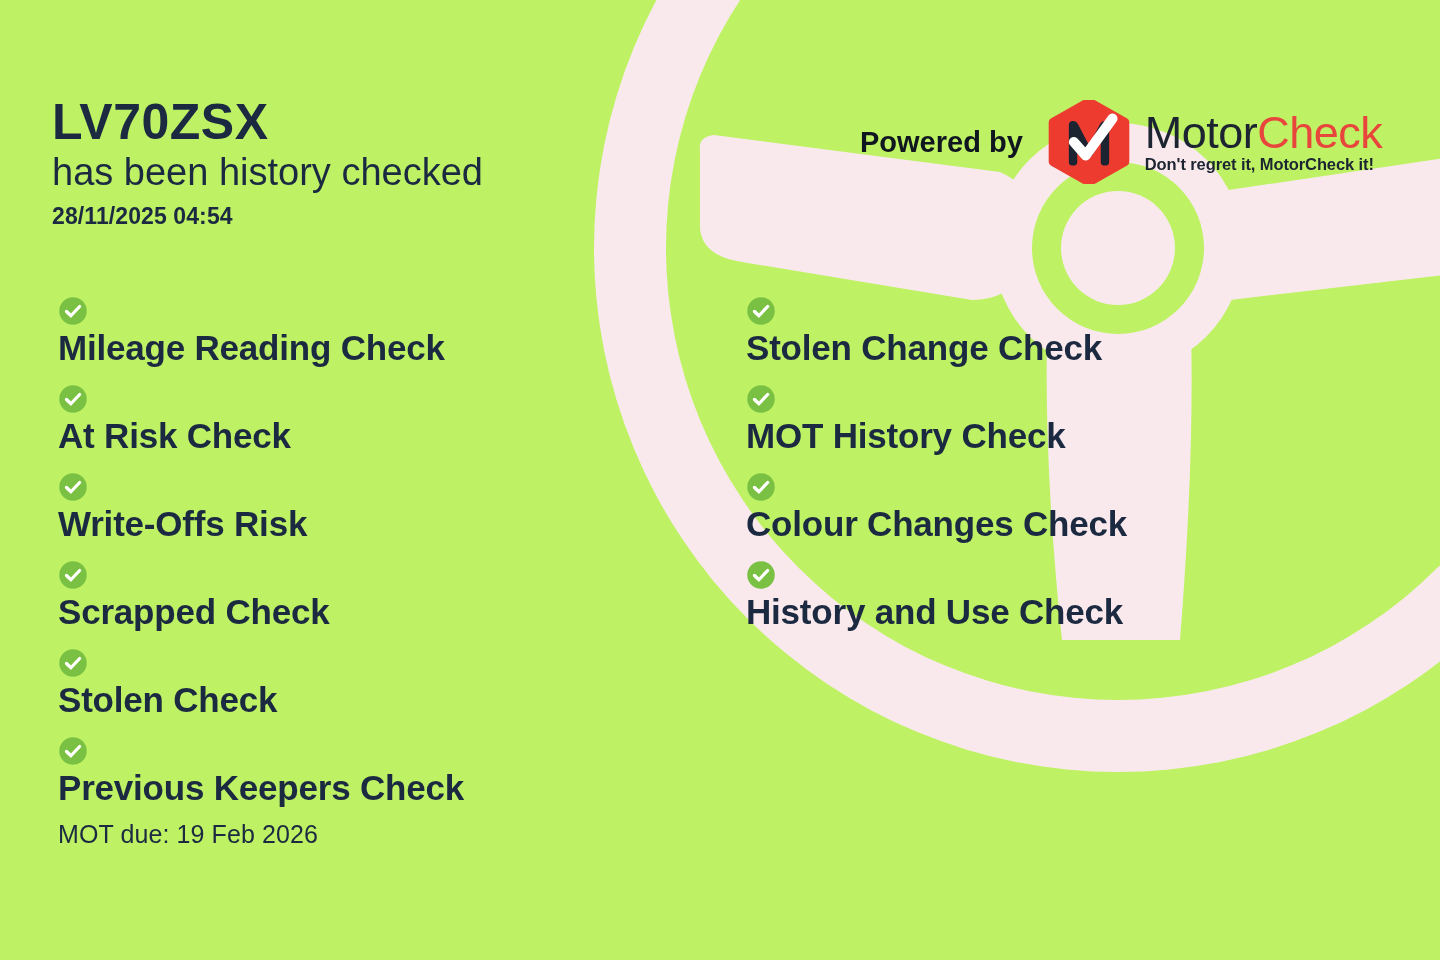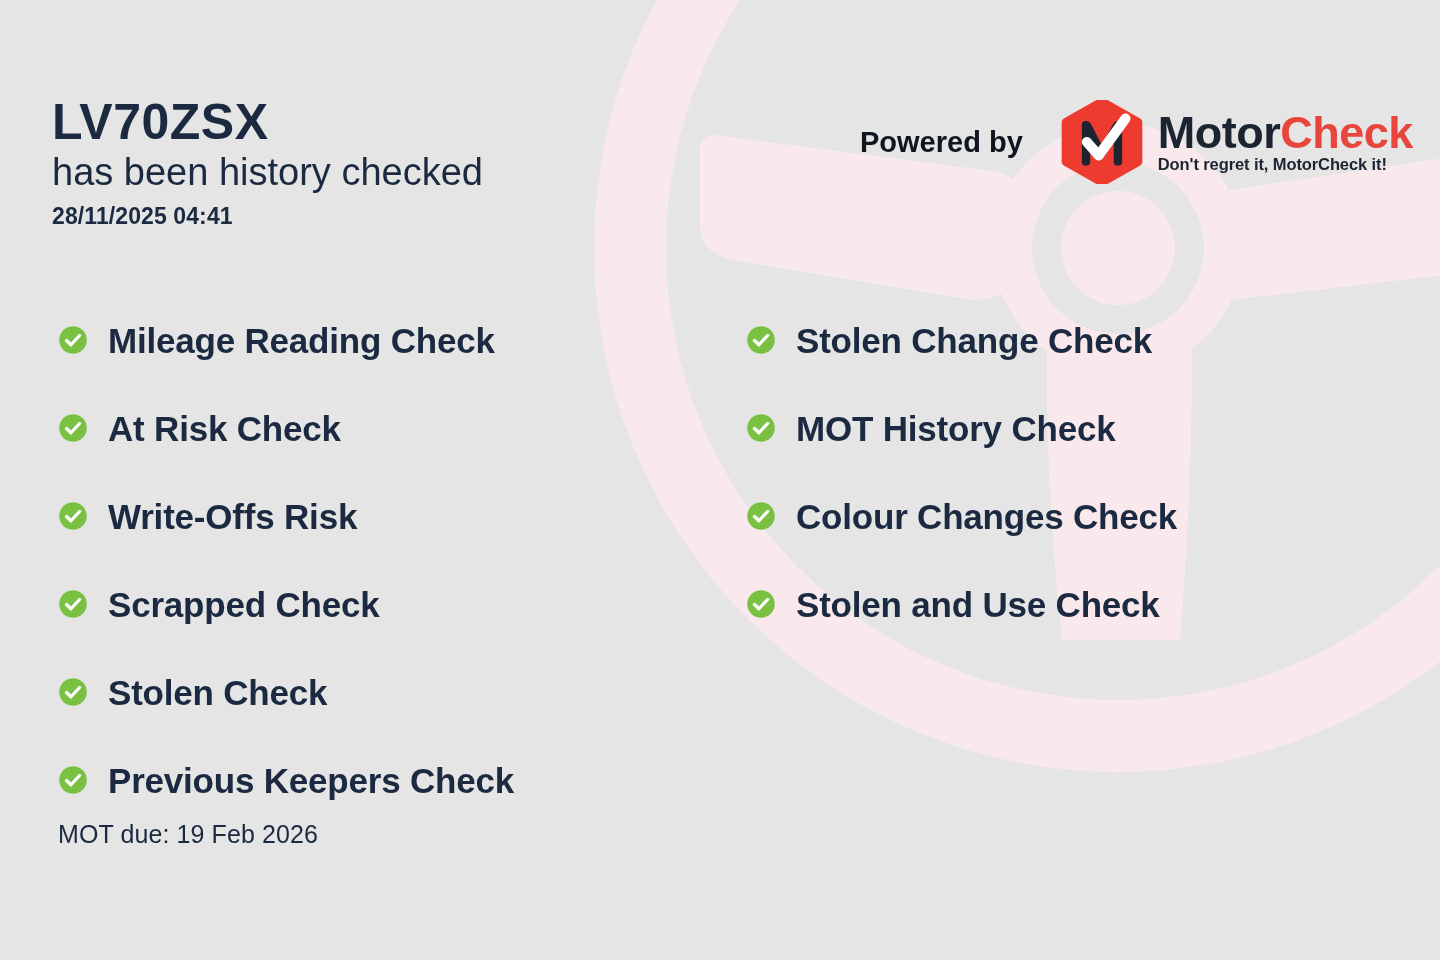--- a/index.html
+++ b/index.html
@@ -9,21 +9,21 @@
     height: 960px;
     background: #ffffff;
     font-family: "Liberation Sans", sans-serif;
     overflow: hidden;
   }
 
   #page {
     position: relative;
     width: 1440px;
     height: 960px;
-    background: #e5e5e5;
+    background: #bef264;
     overflow: hidden;
   }
 
   
   #wheel-watermark {
     position: absolute;
     left: 0;
     top: 0;
     width: 1440px;
     height: 960px;
@@ -65,21 +65,21 @@
     white-space: nowrap;
   }
 
   
   #brand-bar {
     position: absolute;
     left: 860px;
     top: 100px;
     display: flex;
     align-items: center;
-    gap: 37px;
+    gap: 24px;
     z-index: 3;
   }
 
   #powered-by-label {
     font-size: 29px;
     font-weight: 700;
     color: #10161f;
     white-space: nowrap;
   }
 
@@ -88,21 +88,21 @@
     align-items: center;
     gap: 14px;
   }
 
   #logo-hex { width: 84px; height: 84px; display: block; }
 
   #wordmark-block { display: flex; flex-direction: column; justify-content: center; }
 
   #wordmark {
     font-size: 45px;
-    font-weight: 700;
+    font-weight: 400;
     line-height: 1;
     letter-spacing: -0.5px;
     white-space: nowrap;
   }
   #wordmark .motor { color: #1b2430; }
   #wordmark .check { color: #e8453c; }
 
   #tagline {
     font-size: 16.5px;
     font-weight: 700;
@@ -114,23 +114,23 @@
   
   .check-column {
     position: absolute;
     z-index: 3;
   }
   #column-left  { left: 58px;  top: 296px; }
   #column-right { left: 746px; top: 296px; }
 
   .check-item {
     display: flex;
-    align-items: center;
-    gap: 20px;
+    gap: 4px;
     height: 88px;
+    flex-direction: column;
   }
 
   .tick-icon {
     flex: 0 0 auto;
     width: 30px;
     height: 30px;
     display: block;
   }
 
   .check-label {
@@ -188,21 +188,21 @@
       </mask>
     </defs>
     <g clip-path="url(#pageClip)">
       <rect x="0" y="0" width="1440" height="960" fill="#fae9ec" mask="url(#wheelMask)"></rect>
     </g>
   </svg>
 
   <div id="header">
     <div id="plate-title">LV70ZSX</div>
     <div id="subtitle">has been history checked</div>
-    <div id="timestamp">28/11/2025 04:41</div>
+    <div id="timestamp">28/11/2025 04:54</div>
   </div>
 
   <div id="brand-bar">
     <span id="powered-by-label">Powered by</span>
 
     <div id="logo-group">
       <svg id="logo-hex" viewBox="0 0 100 100" xmlns="http://www.w3.org/2000/svg" aria-hidden="true">
         <path d="M50 2 L93 26.5 L93 73.5 L50 98 L7 73.5 L7 26.5 Z" fill="#ee3b30" rx="6"></path>
         <path d="M50 2 L93 26.5 L93 73.5 L50 98 L7 73.5 L7 26.5 Z" fill="none" stroke="#ee3b30" stroke-width="10" stroke-linejoin="round"></path>
 
@@ -299,20 +299,20 @@
           <path d="M6.8 12.4 L10.3 15.8 L17.3 8.4" fill="none" stroke="#ffffff" stroke-width="2.6" stroke-linecap="round" stroke-linejoin="round"></path>
         </svg>
       <span class="check-label">Colour Changes Check</span>
     </div>
 
     <div class="check-item">
       <svg class="tick-icon" viewBox="0 0 24 24" xmlns="http://www.w3.org/2000/svg">
           <circle cx="12" cy="12" r="11" fill="#7ac143"></circle>
           <path d="M6.8 12.4 L10.3 15.8 L17.3 8.4" fill="none" stroke="#ffffff" stroke-width="2.6" stroke-linecap="round" stroke-linejoin="round"></path>
         </svg>
-      <span class="check-label">Stolen and Use Check</span>
+      <span class="check-label">History and Use Check</span>
     </div>
 
   </div>
 
   <div id="mot-due">MOT due: 19 Feb 2026</div>
 
 </div>
 
 </body></html>

